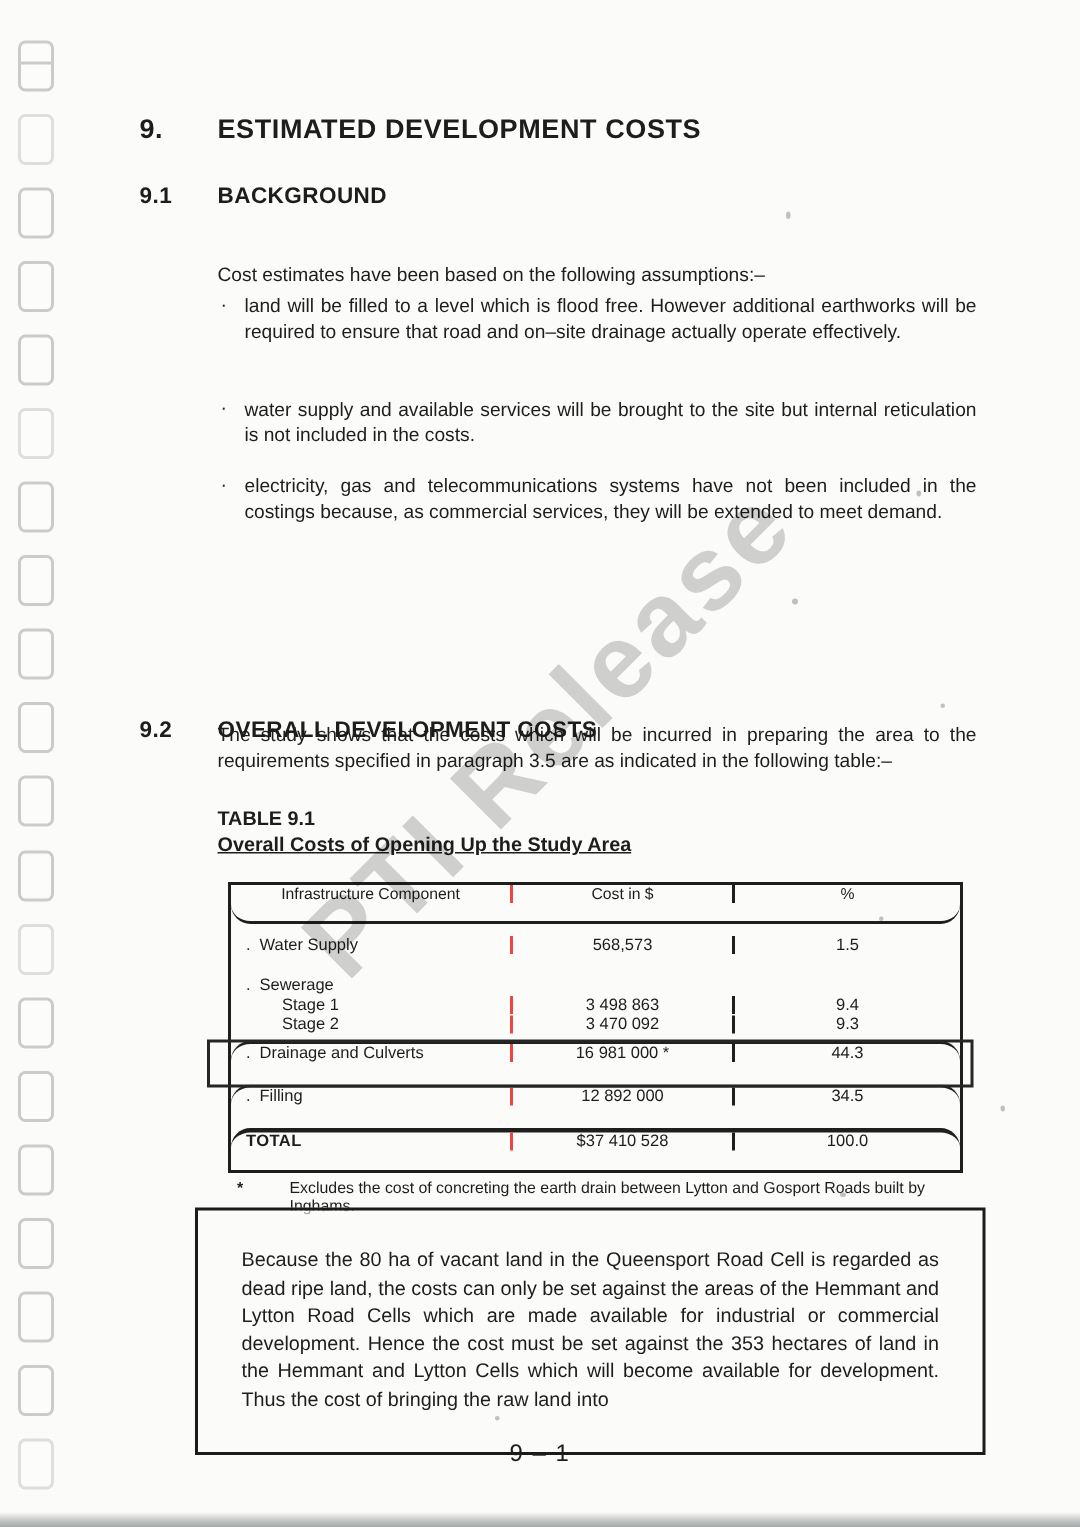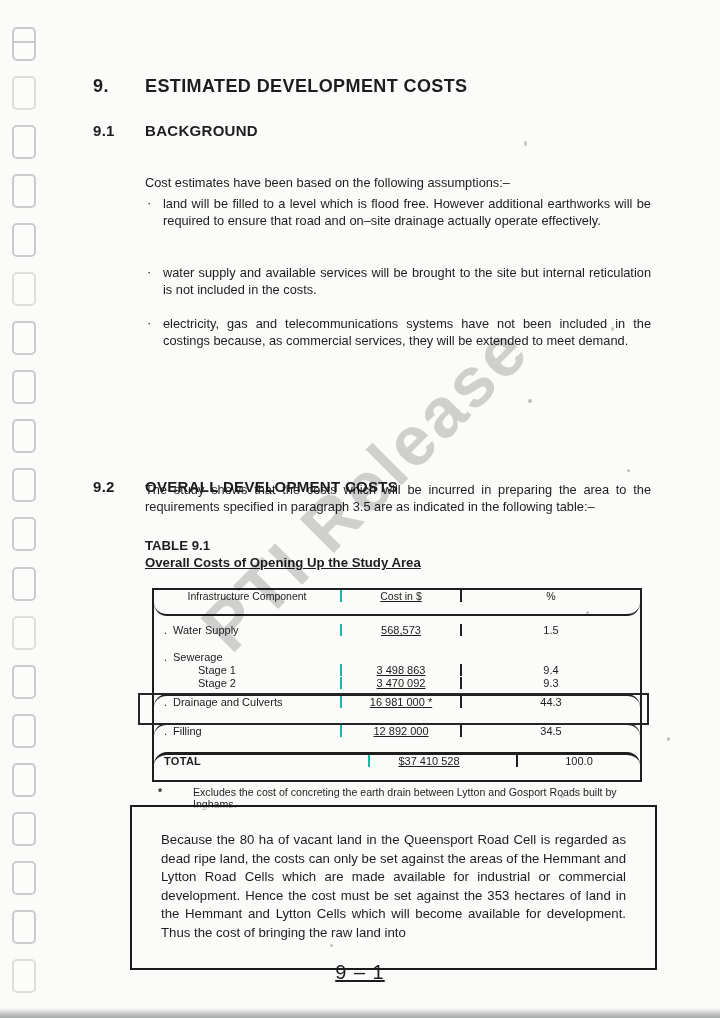--- a/index.html
+++ b/index.html
@@ -38,49 +38,49 @@
   
   .tbl-label{position:absolute;left:145px;font-weight:bold;font-size:13.2px;}
   #tbl-label{top:538px;}
   #tbl-caption{top:555px;text-decoration:underline;}
 
   
   .tbl{position:absolute;left:152px;top:588px;width:486px;border:2px solid #1e1e1e;
        font-size:11px;z-index:3;}
   .trow{display:flex;align-items:flex-start;border-radius:13px;}
   .c1{width:186px;flex:none;padding-left:10px;box-sizing:border-box;display:flex;align-items:center;}
-  .c2{width:120px;flex:none;border-left:2px solid #14b8a6;box-sizing:border-box;
-      display:flex;align-items:center;justify-content:center;text-align:center;text-decoration:underline;}
+  .c2{width:148px;flex:none;border-left:2px solid #ef4444;box-sizing:border-box;
+      display:flex;align-items:center;justify-content:center;text-align:center;}
   .c3{flex:1;border-left:2px solid #1e1e1e;box-sizing:border-box;
       display:flex;align-items:center;justify-content:center;text-align:center;}
   .thead{height:24px;border-bottom:2px solid #1e1e1e;font-size:10.5px;}
   .thead .c1{justify-content:center;padding-left:0;}
   .h8{height:8px;}.h12{height:12px;}.h13{height:13px;}.h15{height:15px;}.h4{height:4px;}
-  .indent .c1{padding-left:44px;}
+  .indent .c1{padding-left:34px;}
   .rowdot{width:9px;display:inline-block;flex:none;}
   .drain{height:27px;border-top:2px solid #1e1e1e;position:relative;}
   .fill{height:27px;border-top:2px solid #1e1e1e;}
-  .total{height:25px;border-top:3px solid #1e1e1e;gap:28px;}
+  .total{height:25px;border-top:3px solid #1e1e1e;}
   .total .c1{font-weight:bold;letter-spacing:.3px;}
   .highlight-box{position:absolute;left:-16px;right:-9px;top:-3px;bottom:-2px;
                  border:2px solid #262626;pointer-events:none;}
 
   
   .footnote{position:absolute;left:158px;top:786px;width:494px;display:flex;font-size:10.6px;}
   .fn-marker{width:35px;flex:none;font-weight:bold;}
   .fn-text{flex:1;}
 
   
   .note-box{position:absolute;left:130px;top:805px;width:527px;box-sizing:border-box;
             border:2.5px solid #1b1b1b;padding:8px 13px 10px 13px;background:rgba(252,252,250,.6);}
   .note-box p{margin:16px;font-size:13.2px;line-height:18.5px;text-align:justify;}
 
   
   .page-num{position:absolute;left:0;top:961px;width:720px;text-align:center;
-            font-size:20px;letter-spacing:1px;text-decoration:underline;}
+            font-size:16px;letter-spacing:1px;}
 
   
   .watermark{position:absolute;left:110px;top:448px;width:510px;height:80px;
              display:flex;align-items:center;justify-content:center;
              transform:rotate(-45deg);
              font-size:70px;font-weight:bold;letter-spacing:3px;
              color:#b6b6b6;opacity:.6;mix-blend-mode:multiply;
              z-index:6;pointer-events:none;white-space:nowrap;}
 
   

